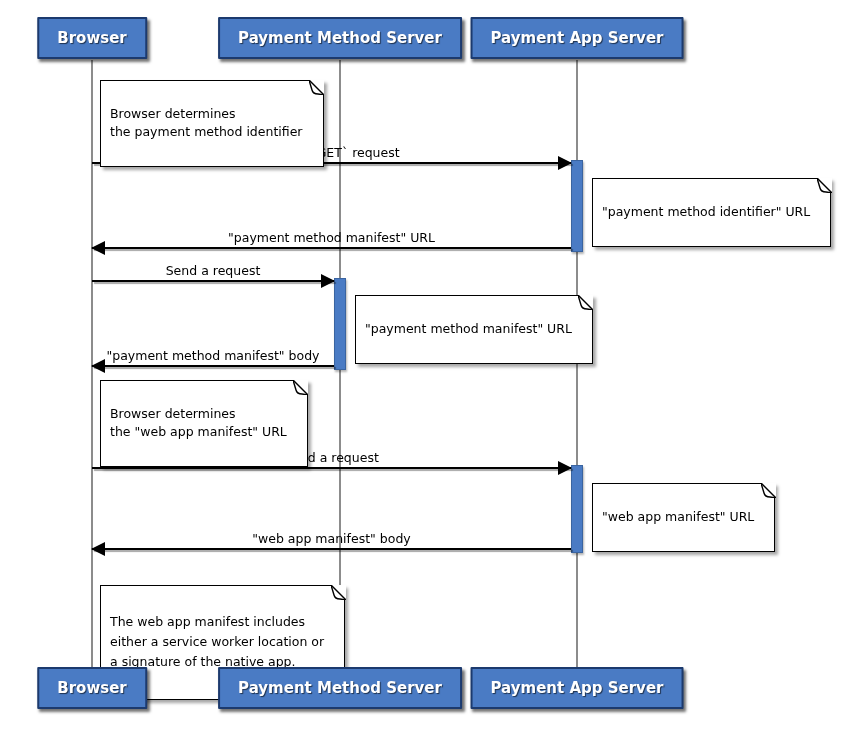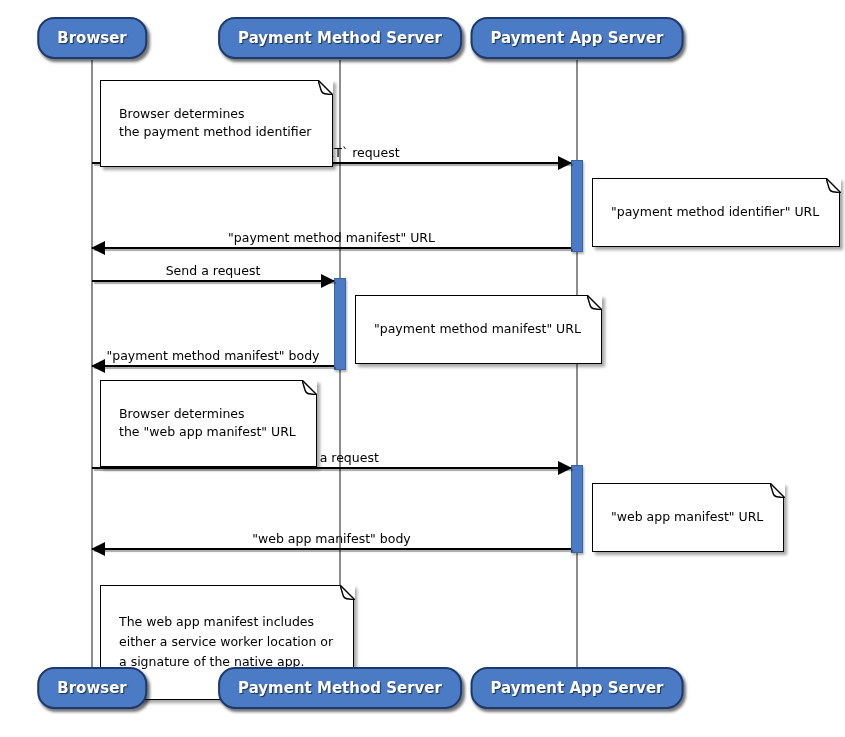--- a/index.html
+++ b/index.html
@@ -13,21 +13,21 @@
   .lifeline {
     position:absolute;
     width:2px; top:60px; height:608px;
     background:#8c8c8c;
   }
   .actor {
     position:absolute;
     transform:translateX(-50%);
     background:#4a7bc4;
     border:2px solid #1c3a6e;
-    border-radius:17px;
+    border-radius:1px;
     color:#fff;
     font-size:15px;
     font-weight:bold;
     padding:10px 18px;
     white-space:nowrap;
     text-align:center;
     box-shadow:2px 3px 3px rgba(0,0,0,0.55);
     text-shadow:1px 1px 1px rgba(0,0,0,0.6);
   }
   .activation {
@@ -35,21 +35,21 @@
     width:12px;
     background:#4a7bc4;
     border:1px solid #3a64a0;
     box-sizing:border-box;
     box-shadow:1px 2px 2px rgba(0,0,0,0.3);
   }
   .note {
     position:absolute;
     background:#fff;
     border:1.5px solid #000;
-    padding:6px 20px 7px 18px;
+    padding:6px 20px 7px 9px;
     font-size:12.5px;
     line-height:18px;
     color:#000;
     white-space:pre-line;
     box-shadow:3px 3px 3px rgba(0,0,0,0.35);
   }
   .note .fold {
     position:absolute;
     top:-1.5px; right:-1.5px;
     width:15px; height:15px;

